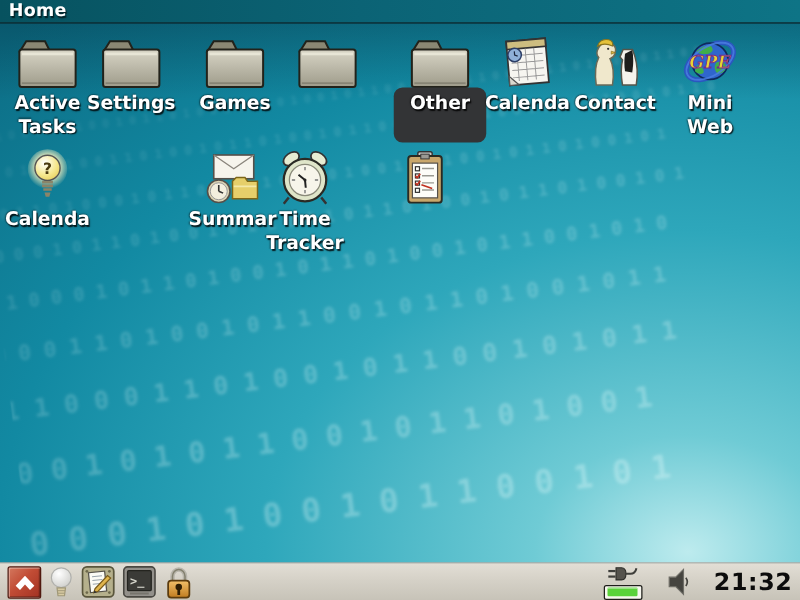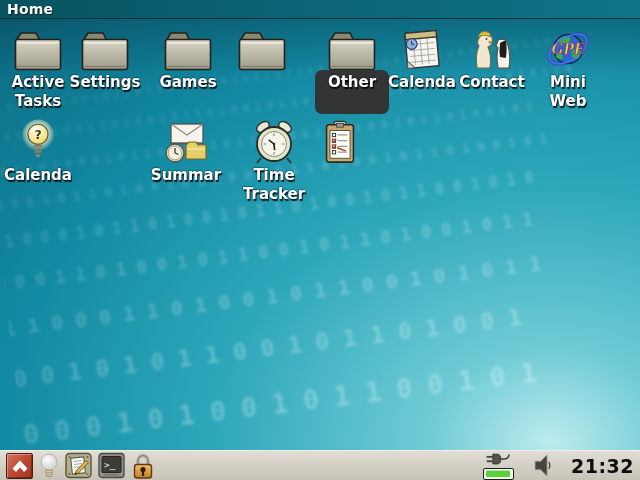--- a/index.html
+++ b/index.html
@@ -341,21 +341,21 @@
       <span class="icon-label">Calenda</span>
     </div>
     <div class="cell r2" style="left:146px">
       <span class="iwrap">
           <svg width="48" height="44">
             <use href="#sym-summary"></use>
           </svg>
         </span>
       <span class="icon-label">Summar</span>
     </div>
-    <div class="cell r2" style="left:234px">
+    <div class="cell r2" style="left:204px">
       <span class="iwrap">
           <svg width="46" height="46">
             <use href="#sym-alarm"></use>
           </svg>
         </span>
       <span class="icon-label">Time
 Tracker</span>
     </div>
     <div class="cell r2" style="left:300px">
       <span class="iwrap">

